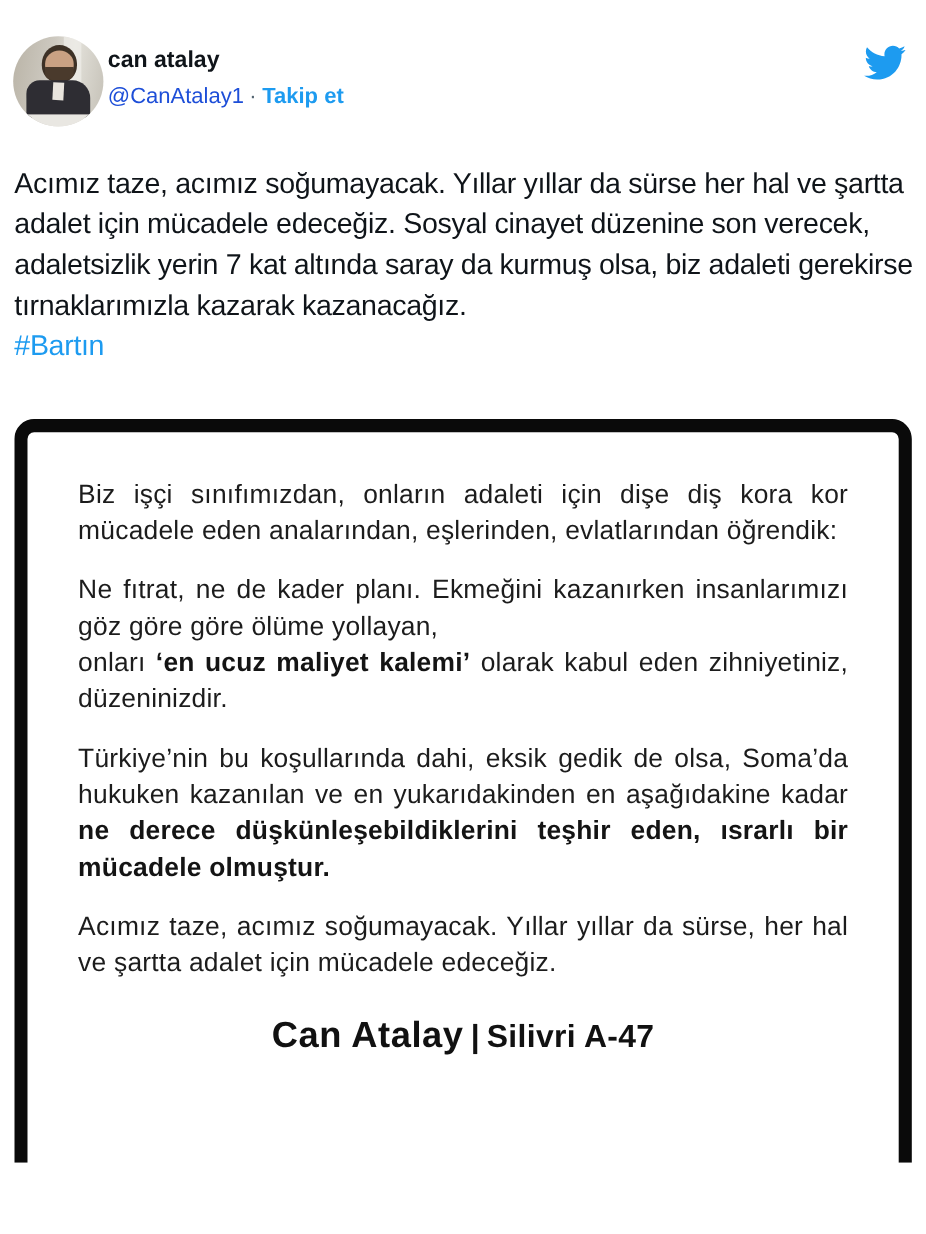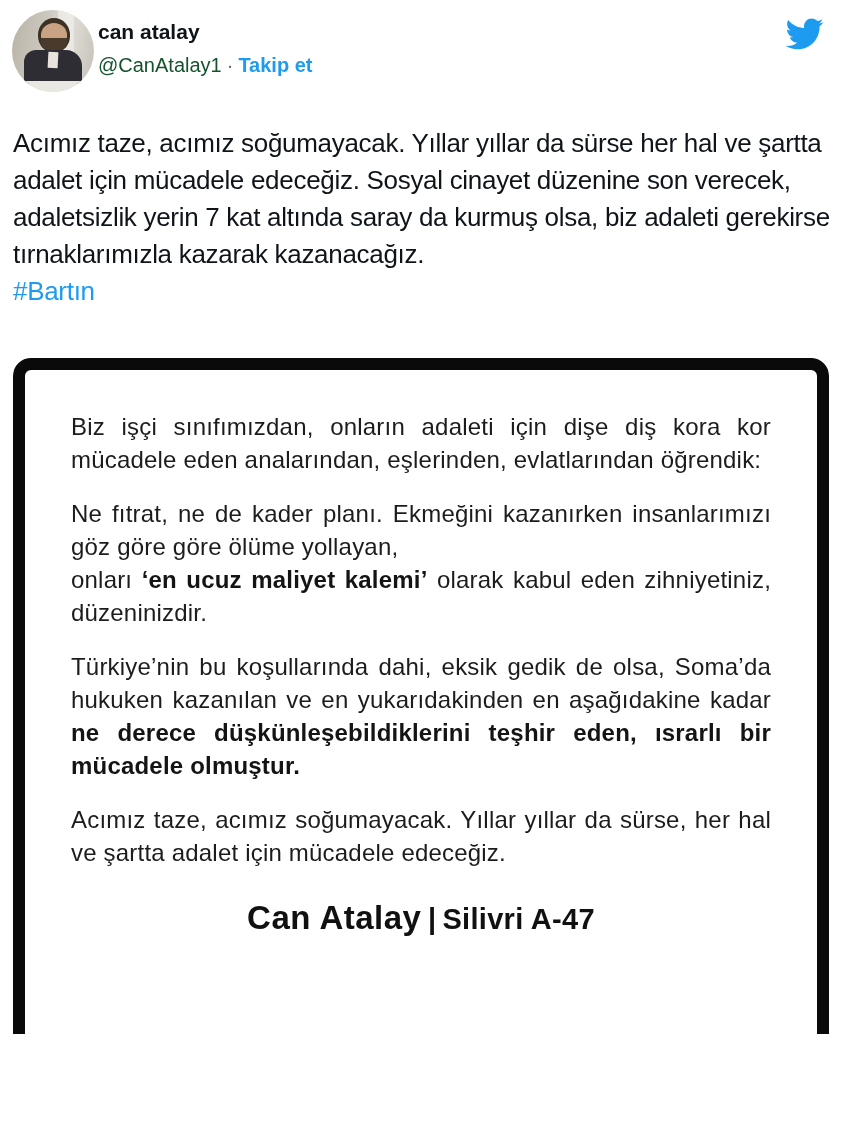--- a/index.html
+++ b/index.html
@@ -1,37 +1,37 @@
 <!DOCTYPE html>
 <html><head>
 <meta charset="utf-8">
 <style>
   html,body{margin:0;padding:0;}
   .page{
     position:relative;width:842px;height:1034px;background:#ffffff;overflow:hidden;
-    font-family:"Liberation Sans","DejaVu Sans",sans-serif;color:#0f1419;
+    font-family:"Liberation Sans","DejaVu Sans",sans-serif;color:#0f1419;margin-top:23px;
   }
   
   .header{position:absolute;top:10px;left:10px;right:10px;height:86px;}
   .avatar{
     position:absolute;left:2px;top:0;width:82px;height:82px;border-radius:50%;
     overflow:hidden;background:linear-gradient(100deg,#b9b3a6 0%,#cdc9c0 40%,#e3e1da 60%,#c4c0b6 100%);
     cursor:pointer;
   }
   .av-panel{position:absolute;left:46px;top:0;width:16px;height:60px;background:#efeee9;opacity:.7;}
   .av-hair{position:absolute;left:26px;top:8px;width:32px;height:34px;border-radius:50% 50% 46% 46%;background:#3d3126;}
   .av-head{position:absolute;left:29px;top:13px;width:26px;height:24px;border-radius:50% 50% 44% 44%;background:#c9a183;}
   .av-beard{position:absolute;left:29px;top:28px;width:26px;height:13px;border-radius:0 0 50% 50%;background:#4a3a2c;}
   .av-body{position:absolute;left:12px;top:40px;width:58px;height:34px;border-radius:12px 16px 0 0;background:#2e2d33;}
   .av-shirt{position:absolute;left:36px;top:42px;width:10px;height:16px;background:#e8e4dd;transform:rotate(3deg);}
   .av-desk{position:absolute;left:0;bottom:0;width:100%;height:11px;background:#e9e7e2;}
   .names{position:absolute;left:88px;top:9px;}
   .display-name{font-size:21px;font-weight:700;color:#0f1419;line-height:26px;cursor:pointer;}
   .handle-row{margin-top:8px;font-size:20px;color:#536471;line-height:25px;}
-  .handle{color:#14532d;cursor:pointer;}
+  .handle{color:#1d4ed8;cursor:pointer;}
   .dot-sep{padding:0 5px;}
   .follow-link{color:#1d9bf0;font-weight:700;cursor:pointer;}
   .twitter-logo{position:absolute;right:4px;top:4px;width:48px;height:40px;cursor:pointer;}
   .twitter-logo svg{width:100%;height:100%;fill:#1d9bf0;}
   
   .tweet-body{position:absolute;left:13px;top:125px;width:818px;font-size:26px;line-height:37px;letter-spacing:-0.3px;color:#0f1419;}
   .hashtag{display:block;color:#1d9bf0;text-decoration:none;cursor:pointer;}
   
   .media-wrap{position:absolute;left:13px;top:358px;width:816px;height:840px;border-radius:16px;overflow:hidden;cursor:pointer;}
   .card{

